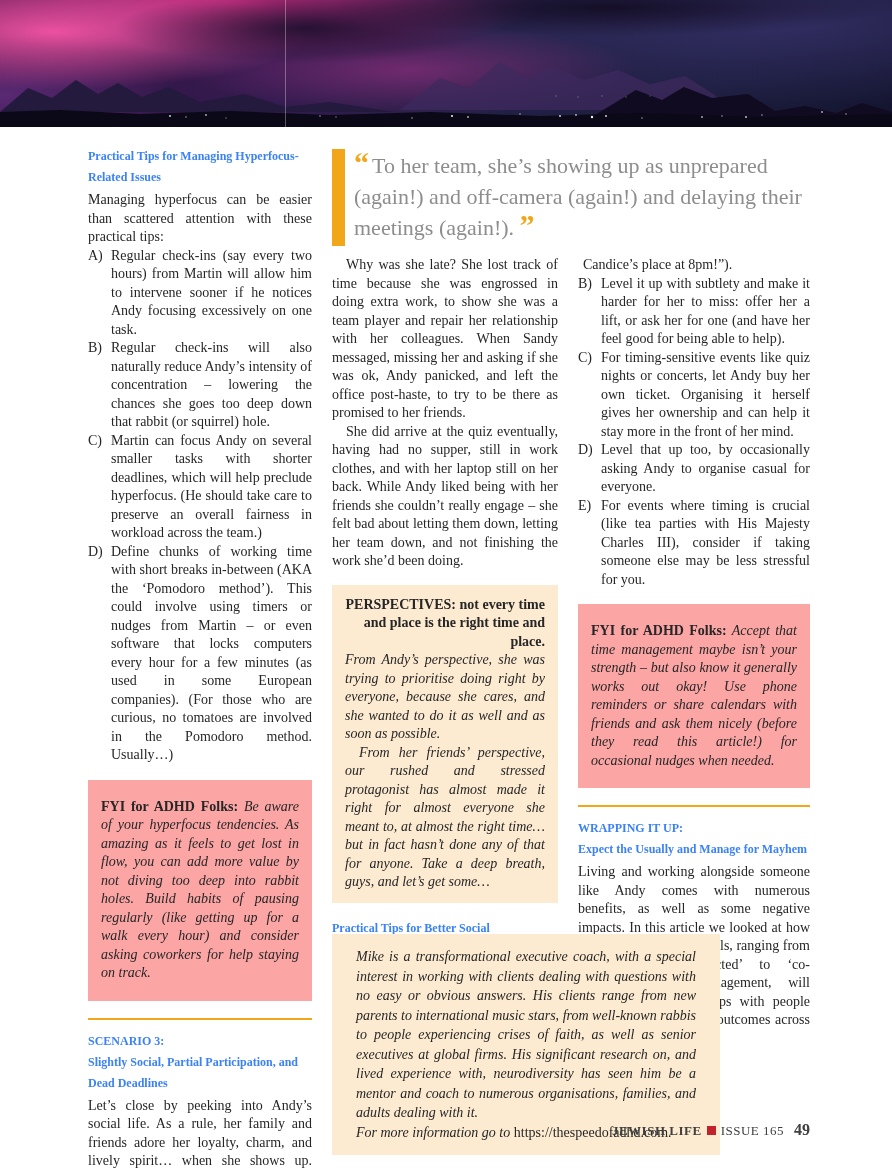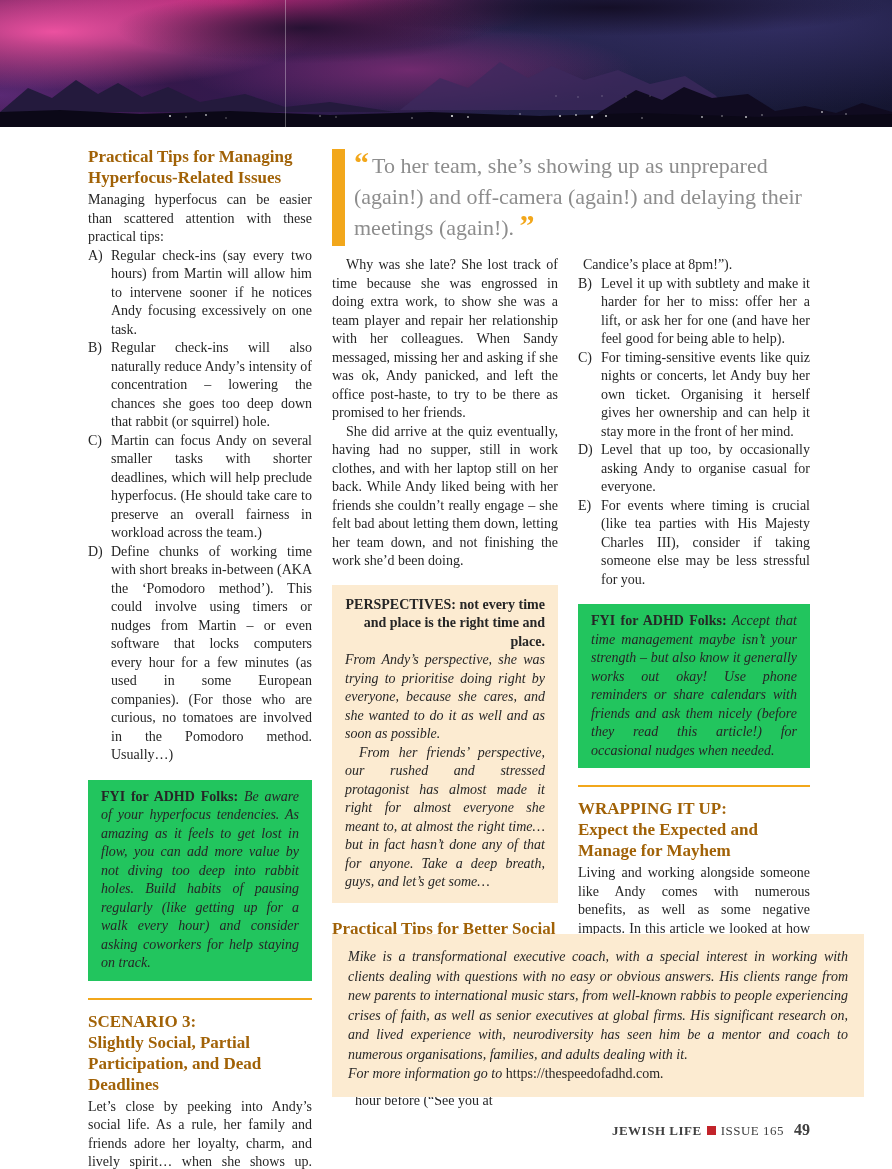--- a/index.html
+++ b/index.html
@@ -22,50 +22,50 @@
       linear-gradient(100deg,#3a1445 0%,#321a4e 30%,#232046 55%,#1b1c3c 80%,#141530 100%);
   }
   .hero svg{position:absolute;left:0;top:0;}
   .hero .seam{position:absolute;left:285px;top:0;width:1px;height:127px;background:rgba(255,255,255,.32);}
   
   .col{position:absolute;font-size:14px;line-height:18.5px;text-align:justify;}
   .col-left{left:88px;top:146px;width:224px;}
   .col-mid{left:332px;top:256px;width:226px;}
   .col-right{left:578px;top:256px;width:232px;}
   h2.sec{
-    font-size:17px;line-height:21px;font-weight:bold;color:#a16207;
+    font-size:12px;line-height:21px;font-weight:bold;color:#3b82f6;
     margin:0 0 3px 0;text-align:left;white-space:pre-line;
   }
   p{margin:0;}
   p.ind{text-indent:14px;}
   .tip{display:flex;margin:0;}
   .tip-label{width:23px;flex-shrink:0;}
   .tip-text{flex:1;text-align:justify;}
   .fyi{
-    background:#22c55e;padding:8px 13px;margin-top:15px;
+    background:#fca5a5;padding:18px 13px;margin-top:15px;
     font-style:italic;text-align:justify;
   }
   .fyi b{font-style:normal;}
   .rule{border:0;border-top:2px solid #F2A71B;margin:17px 0 11px 0;}
   
   .quote-block{position:absolute;left:332px;top:149px;width:480px;display:flex;}
   .quote-bar{width:13px;height:97px;background:#F2A71B;flex-shrink:0;margin-right:9px;}
   .quote-text{
     font-size:22px;line-height:31px;color:#8D8D8D;text-align:left;padding-top:1px;
   }
   .qmark{color:#F2A71B;font-weight:bold;font-size:30px;line-height:0;letter-spacing:-2px;}
   
   .persp{
     background:#FCEBD1;padding:11px 13px;margin-top:14px;margin-bottom:15px;
   }
   .persp .ptitle{font-weight:bold;text-align:right;}
   .persp p{font-style:italic;}
   .bio-box{
-    position:absolute;left:332px;top:934px;width:532px;box-sizing:border-box;
-    background:#FCEBD1;padding:13px 16px;font-size:14px;line-height:19.5px;
+    position:absolute;left:332px;top:934px;width:388px;box-sizing:border-box;
+    background:#FCEBD1;padding:13px 24px;font-size:14px;line-height:19.5px;
     font-style:italic;text-align:justify;
   }
   .bio-box .url{font-style:normal;}
   .end-mark{
     display:inline-block;background:#1a1a1a;color:#fff;font-style:normal;
     font-weight:bold;font-size:9px;line-height:11px;padding:0 3px;border-radius:2px;
     vertical-align:1px;letter-spacing:0;
   }
   
   .footer{
@@ -194,21 +194,21 @@
   <div class="tip">
     <span class="tip-label">E)</span>
     <span class="tip-text">For events where timing is crucial (like tea parties with His Majesty Charles III), consider if taking someone else may be less stressful for you.</span>
   </div>
   <div class="fyi">
     <b>FYI for ADHD Folks:</b>
     <span>Accept that time management maybe isn’t your strength – but also know it generally works out okay! Use phone reminders or share calendars with friends and ask them nicely (before they read this article!) for occasional nudges when needed.</span>
   </div>
   <hr class="rule">
   <h2 class="sec">WRAPPING IT UP:
-Expect the Expected and Manage for Mayhem</h2>
+Expect the Usually and Manage for Mayhem</h2>
   <p><span>Living and working alongside someone like Andy comes with numerous benefits, as well as some negative impacts. In this article we looked at how to mitigate them. The tools, ranging from ‘expecting the expected’ to ‘co-regulating’ time management, will improve our relationships with people like Andy, and enhance outcomes across the board. </span><span class="end-mark">JL</span></p>
 </div>
 
 <div class="bio-box">
   <div>Mike is a transformational executive coach, with a special interest in working with clients dealing with questions with no easy or obvious answers. His clients range from new parents to international music stars, from well-known rabbis to people experiencing crises of faith, as well as senior executives at global firms. His significant research on, and lived experience with, neurodiversity has seen him be a mentor and coach to numerous organisations, families, and adults dealing with it.</div>
   <div><span>For more information go to </span><span class="url">https://thespeedofadhd.com</span><span>.</span></div>
 </div>
 
 <div class="footer">
   <span class="mag">JEWISH LIFE</span><span class="sq"></span><span class="issue">ISSUE 165</span><span class="pagenum">49</span>

